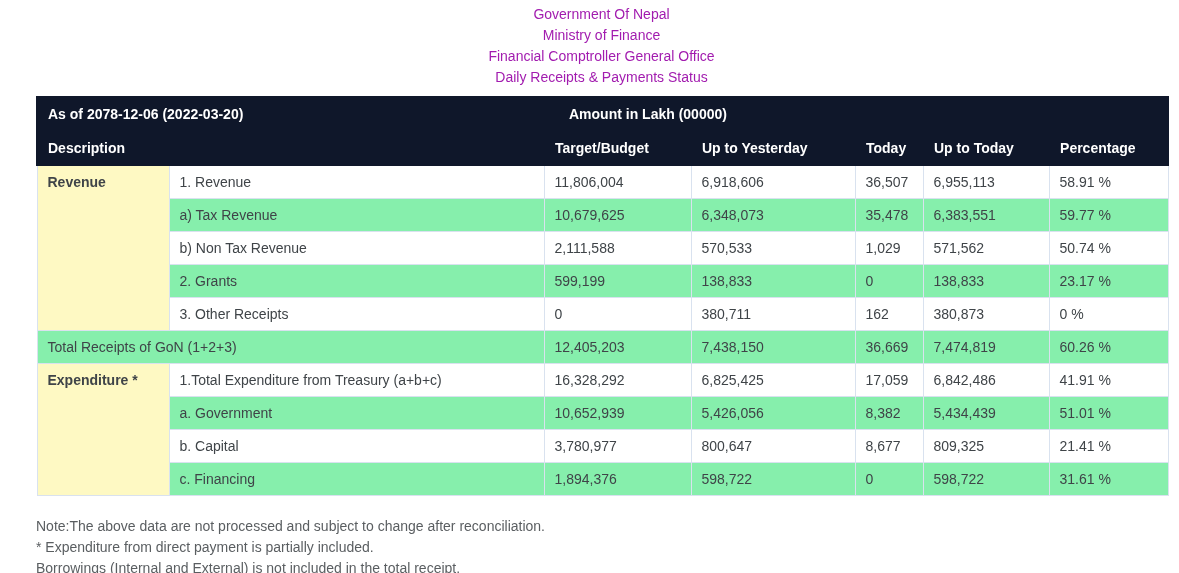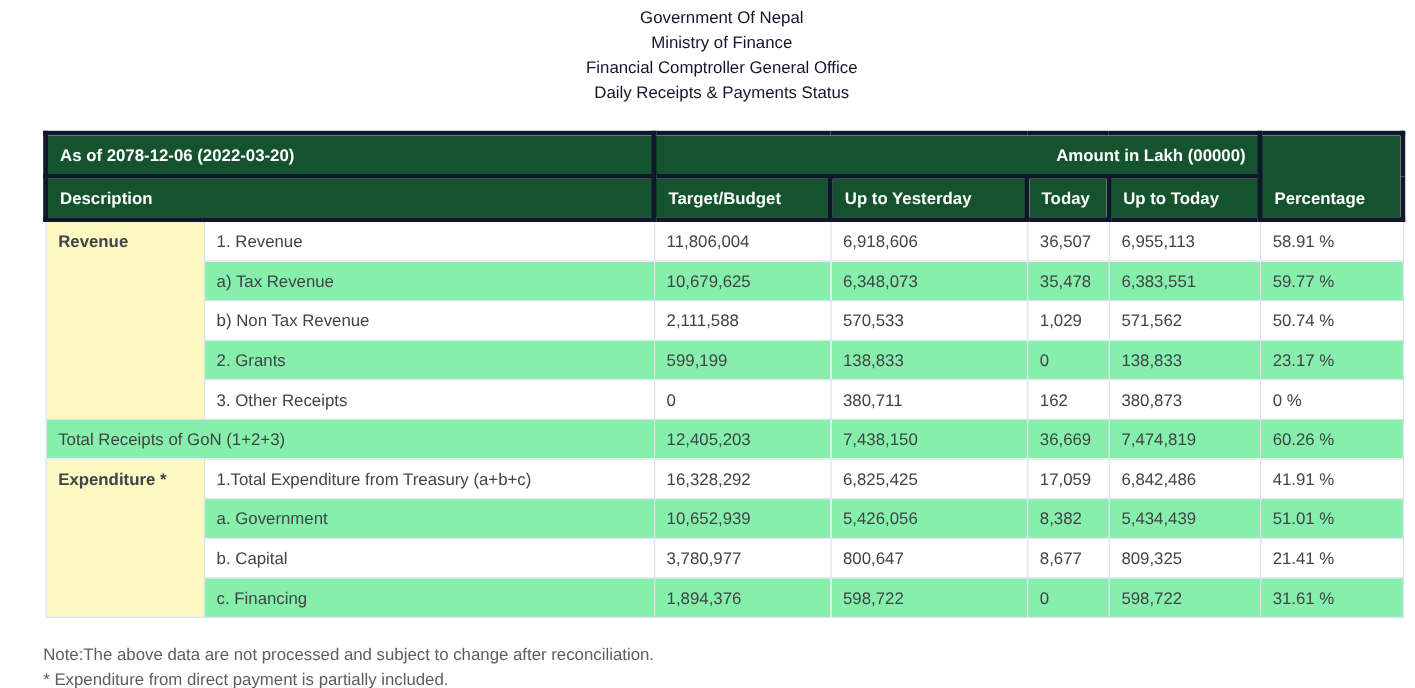--- a/index.html
+++ b/index.html
@@ -11,41 +11,41 @@
     color: #3f4448;
   }
   .page {
     width: 1131px;
     margin: 4px 0 0 36px;
   }
   .titles {
     text-align: center;
     font-size: 14px;
     line-height: 21px;
-    color: #0f172a;
-    margin-bottom: 21px;
+    color: #a21caf;
+    margin-bottom: 8px;
   }
   table.report {
     border-collapse: collapse;
     table-layout: fixed;
     width: 1131px;
     font-size: 14px;
   }
   table.report th {
-    background: #14532d;
+    background: #0f172a;
     color: #ffffff;
     font-weight: bold;
     text-align: left;
     padding: 7px 10px;
-    border: 4px solid #0f172a;
+    border: 2px solid #0f172a;
     line-height: 18px;
     white-space: nowrap;
     overflow: hidden;
   }
-  table.report th.amount-head { text-align: right; padding-left: 24px; }
+  table.report th.amount-head { text-align: left; padding-left: 24px; }
   table.report th.pct-head { vertical-align: bottom; margin-left: 17px; }
   table.report td {
     border: 1px solid #d9e2ef;
     padding: 7px 10px;
     line-height: 18px;
     background: #ffffff;
     white-space: nowrap;
     overflow: hidden;
   }
   table.report tr.stripe td { background: #86efac; }

